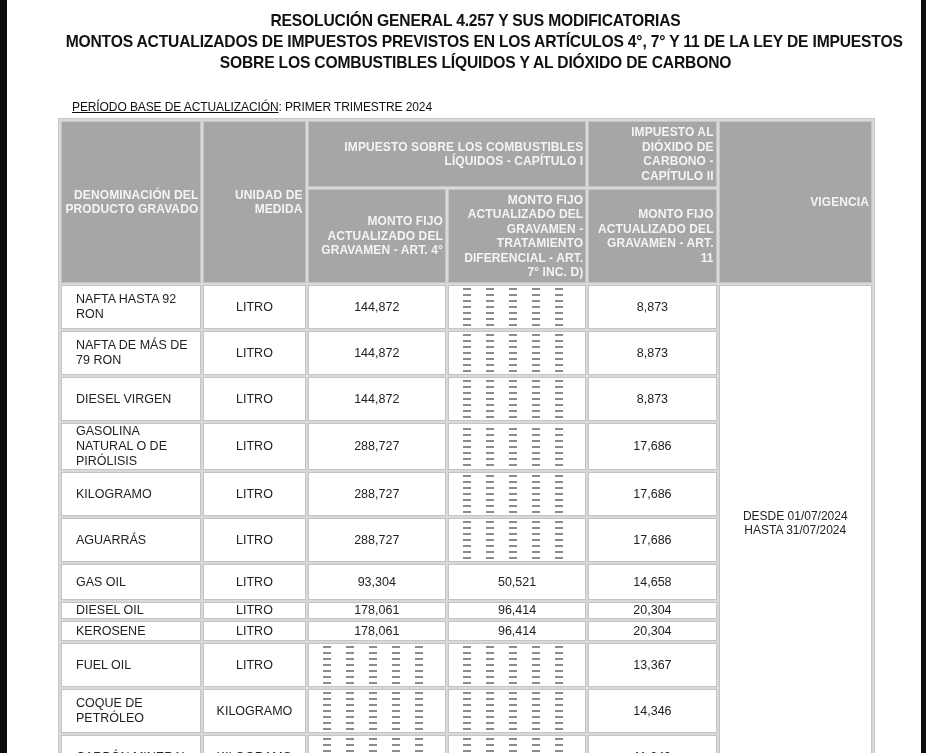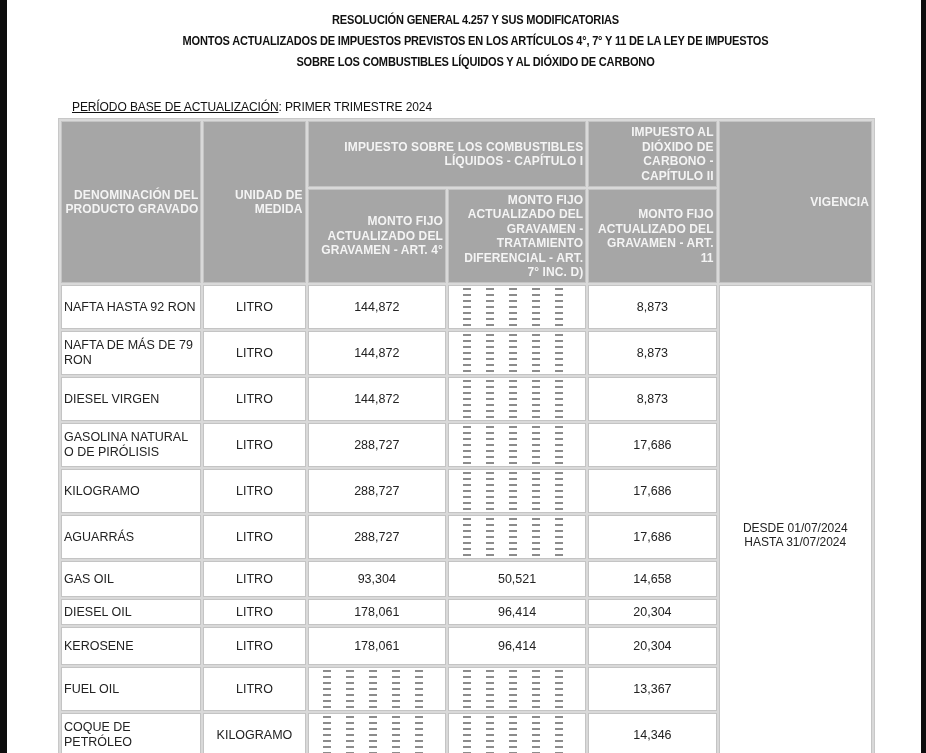--- a/index.html
+++ b/index.html
@@ -1,30 +1,30 @@
 <!DOCTYPE html>
 <html><head>
 <meta charset="utf-8">
 <style>
   * { box-sizing: border-box; margin: 0; padding: 0; }
   html, body { width: 926px; height: 753px; overflow: hidden; background: #ffffff; }
   body { position: relative; font-family: "Liberation Sans", sans-serif; color: #1a1a1a; }
   .bar-left { position: absolute; left: 0; top: 0; width: 7px; height: 753px; background: #0d0d0d; }
   .bar-right { position: absolute; left: 921px; top: 0; width: 5px; height: 753px; background: #0d0d0d; }
   .titles { position: absolute; left: 7px; top: 10px; width: 914px; text-align: center;
-    font-family: "Liberation Sans Narrow", "Liberation Sans", sans-serif; font-weight: bold; font-size: 12px; line-height: 21px; color: #111; letter-spacing: -0.2px; padding-left: 23px; }
+    font-family: "Liberation Sans Narrow", "Liberation Sans", sans-serif; font-weight: bold; font-size: 17px; line-height: 21px; color: #111; letter-spacing: -0.2px; padding-left: 23px; }
   .titles div { transform: scaleX(0.92); transform-origin: center; white-space: nowrap; }
   .period { position: absolute; left: 72px; top: 100px; font-size: 12px; color: #111; white-space: nowrap; letter-spacing: -0.1px; }
   .period .u { text-decoration: underline; text-align: right; }
   table { position: absolute; left: 58px; top: 118px; border-collapse: separate; border-spacing: 2px;
     background: #d9d9d9; border: 1px solid #c8c8c8; table-layout: fixed; width: 817px; }
   td, th { border: 1px solid #c4c4c4; padding: 0 2px; font-size: 12.5px; vertical-align: middle; }
   th { background: #a6a6a6; color: #f4f4f4; font-weight: bold; font-size: 12px; line-height: 14.5px; text-align: right; letter-spacing: 0.1px; }
   td { background: #ffffff; color: #222; text-align: center; line-height: 15px; }
-  td.name { text-align: left; padding-left: 2px; margin-top: 27px; }
+  td.name { text-align: left; padding-left: 14px; margin-top: 27px; }
   td.vig { vertical-align: middle; line-height: 14px; font-size: 12px; padding-bottom: 18px; }
   .dashcell { padding: 2px 0; }
   .dashcell .d { display: flex; gap: 15px; padding-left: 14px; }
   .dashcell .col { width: 8px; height: 38px;
     background: repeating-linear-gradient(to bottom, #8c8c8c 0 2px, transparent 2px 6px); }
 </style>
 </head>
 <body>
 
 <div class="bar-left"></div>
@@ -156,28 +156,28 @@
         </td>
       <td>17,686</td>
     </tr>
     <tr style="height:36px">
       <td class="name">GAS OIL</td>
       <td>LITRO</td>
       <td>93,304</td>
       <td>50,521</td>
       <td>14,658</td>
     </tr>
-    <tr style="height:26px">
+    <tr style="height:17px">
       <td class="name">DIESEL OIL</td>
       <td>LITRO</td>
       <td>178,061</td>
       <td>96,414</td>
       <td>20,304</td>
     </tr>
-    <tr style="height:38px">
+    <tr style="height:20px">
       <td class="name">KEROSENE</td>
       <td>LITRO</td>
       <td>178,061</td>
       <td>96,414</td>
       <td>20,304</td>
     </tr>
     <tr style="height:41px">
       <td class="name">FUEL OIL</td>
       <td>LITRO</td>
       <td class="dashcell">

